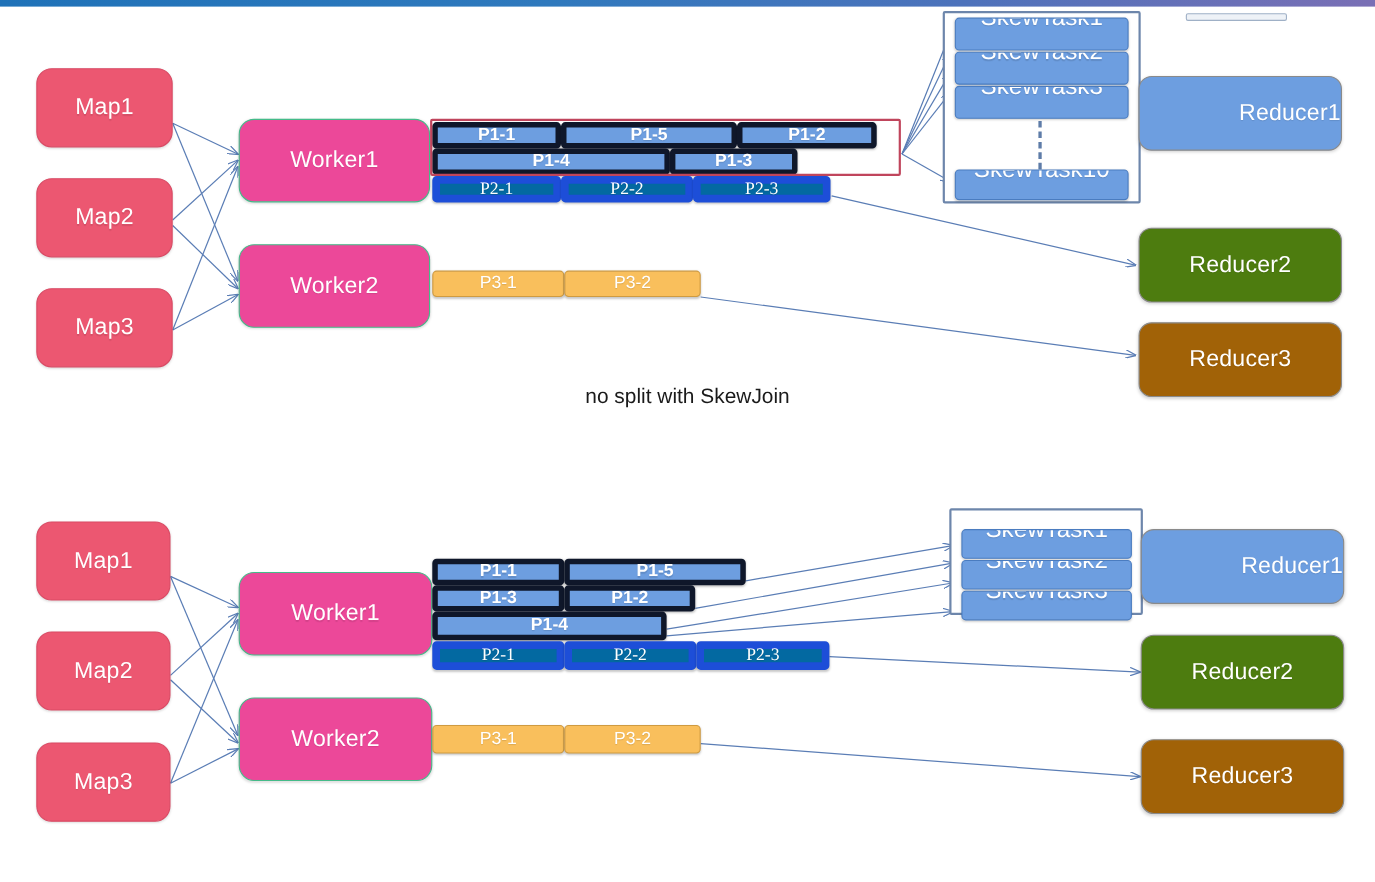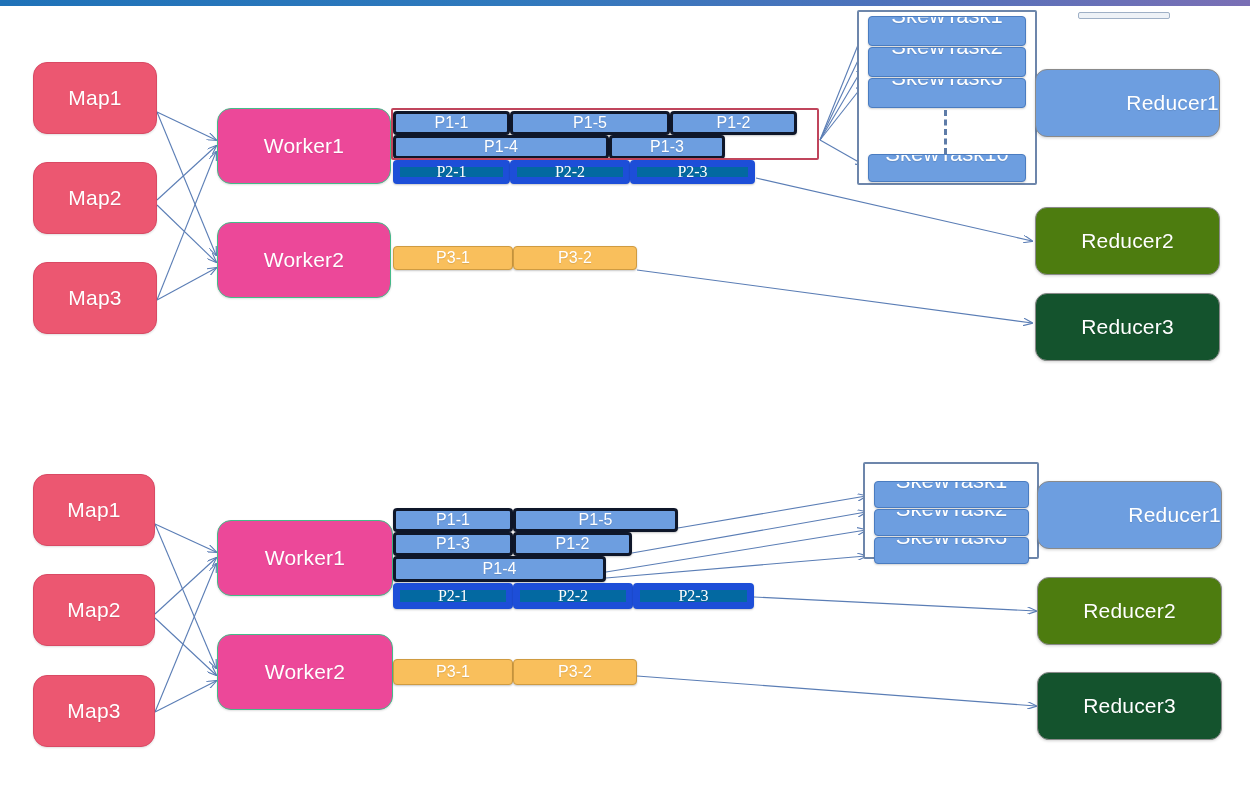--- a/index.html
+++ b/index.html
@@ -60,35 +60,35 @@
     box-shadow: 0 1px 2px rgba(0,0,0,.12);
   }
   .reducer {
     font-size: 21px;
     border-radius: 12px;
     border: 1px solid #8a8a8a;
     box-shadow: 0 1px 3px rgba(0,0,0,.18);
   }
   .reducer.r1 { background: #6d9ee0; justify-content: flex-end; }
   .reducer.r2 { background: #4d7c0f; }
-  .reducer.r3 { background: #14532d; }
+  .reducer.r3 { background: #a16207; }
 
   .pblock {
     position: absolute;
     box-sizing: border-box;
     display: flex;
     align-items: center;
     justify-content: center;
     color: #ffffff;
     font-size: 16px;
     border-radius: 4px;
     box-shadow: 0 1px 2px rgba(0,0,0,.22);
     text-shadow: 0 1px 1px rgba(0,0,0,.12);
   }
-  .pblock.p1 { background: #6d9ee0; border: 3px solid #0f172a; }
+  .pblock.p1 { background: #6d9ee0; border: 5px solid #0f172a; font-weight: bold; }
   .pblock.p2 { background: #0369a1; border: 7px solid #1d4ed8; font-family: Liberation Serif, serif; }
   .pblock.p3 { background: #f9bf5c; border: 1px solid #cf9b41; text-align: center; }
 
   .redbox {
     position: absolute;
     box-sizing: border-box;
     border: 2px solid #c0455c;
     background: transparent;
     border-radius: 2px;
   }
@@ -263,20 +263,21 @@
   <div class="node reducer r1" style="left:1035px; top:69px; width:185px; height:68px;">
     <span>Reducer1</span>
   </div>
   <div class="node reducer r2" style="left:1035px; top:207px; width:185px; height:68px;">
     <span>Reducer2</span>
   </div>
   <div class="node reducer r3" style="left:1035px; top:293px; width:185px; height:68px;">
     <span>Reducer3</span>
   </div>
 
+  <div class="caption" style="left:0; top:350px; width:1250px;">no split with SkewJoin</div>
 
   <div class="node map" style="left:33px; top:474px; width:122px; height:72px;">
     <span>Map1</span>
   </div>
   <div class="node map" style="left:33px; top:574px; width:122px; height:72px;">
     <span>Map2</span>
   </div>
   <div class="node map" style="left:33px; top:675px; width:122px; height:72px;">
     <span>Map3</span>
   </div>

